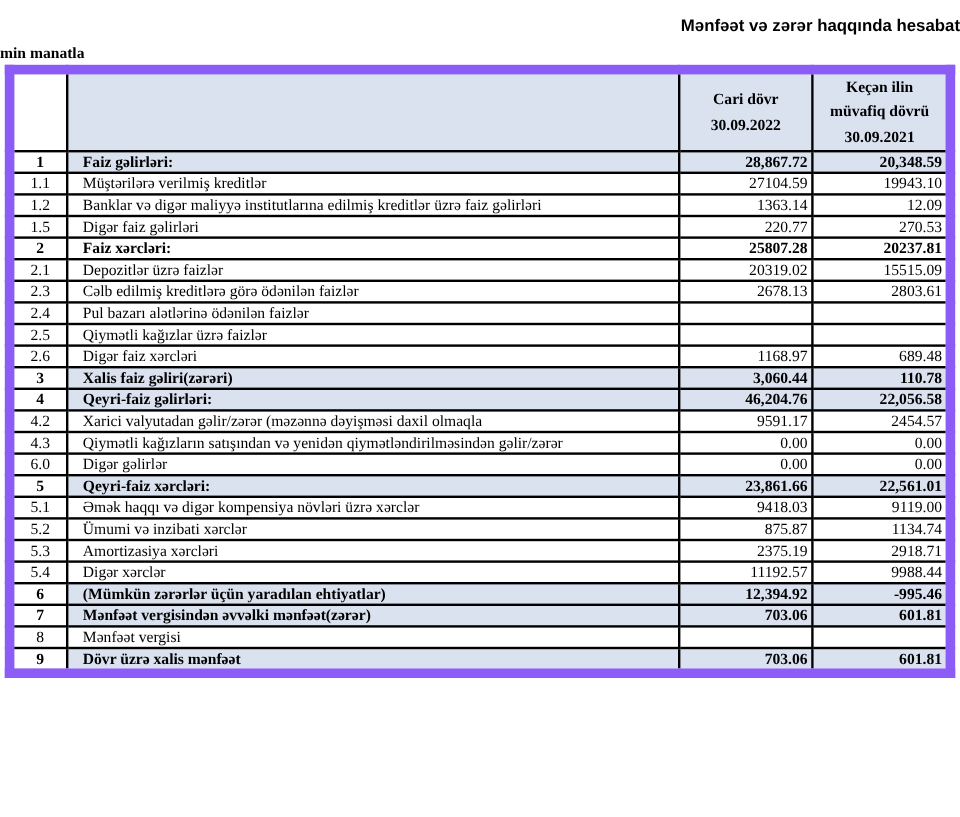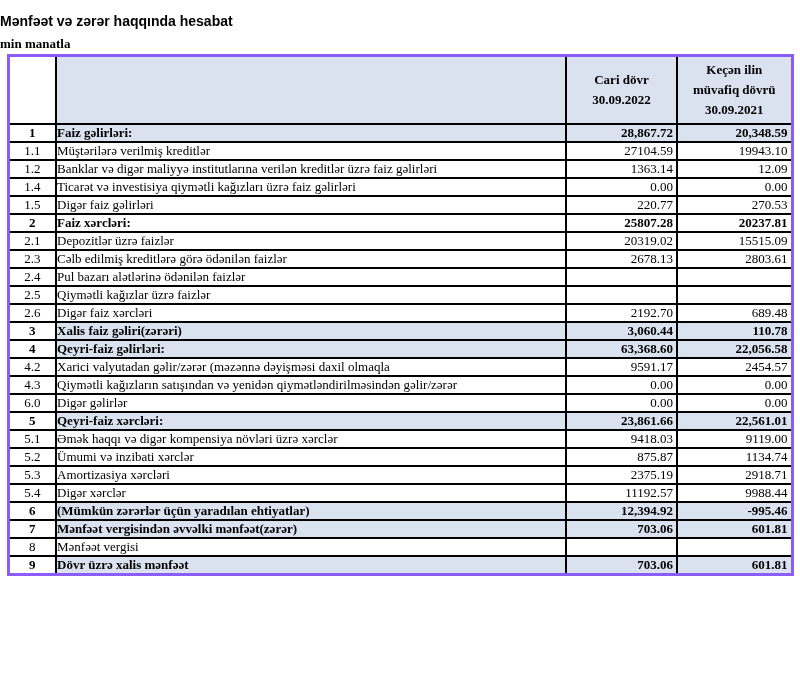--- a/index.html
+++ b/index.html
@@ -3,35 +3,35 @@
 <meta charset="utf-8">
 <style>
   * { margin:0; padding:0; box-sizing:border-box; }
   html,body { width:800px; height:681px; background:#ffffff; overflow:hidden; }
   body { font-family:"Liberation Serif", serif; color:#000; }
 
   .title{
     font-family:"Liberation Sans", sans-serif;
     font-weight:bold;
     font-size:14px;
-    text-align:left;
+    text-align:right;
     padding-top:13px;
   }
   .unit-note{
     font-weight:bold;
     font-size:13px;
     margin:7px 9px 2px 0;
   }
 
   table{
     border-collapse:collapse;
     table-layout:fixed;
     width:784px;
     margin:0 auto;
-    border:3px solid #8b5cf6;
+    border:8px solid #8b5cf6;
   }
   th, td{
     border:2px solid #000;
     overflow:hidden;
     font-size:13px;
   }
   thead th{
     height:68px;
     font-weight:bold;
     text-align:center;
@@ -43,21 +43,21 @@
   thead th.corner{ background:#fff; }
 
   tbody td{
     height:17.1px;
     line-height:16px;
     white-space:nowrap;
     vertical-align:middle;
     background:#fff;
   }
   td.c-no{ text-align:center; }
-  td.c-label{ padding:0 2px 0 0; }
+  td.c-label{ padding:0 2px 0 12px; }
   td.c-val{ text-align:right; padding:0 3px; }
 
   tr.sec td{ font-weight:bold; }
   tr.hl td.c-label, tr.hl td.c-val{ background:var(--hl); }
 </style>
 </head>
 <body>
 
 <div class="title">Mənfəət və zərər haqqında hesabat</div>
 <div class="unit-note">min manatla</div>
@@ -88,29 +88,23 @@
         <td class="c-val">20,348.59</td>
       </tr>
       <tr>
         <td class="c-no">1.1</td>
         <td class="c-label">Müştərilərə verilmiş kreditlər</td>
         <td class="c-val">27104.59</td>
         <td class="c-val">19943.10</td>
       </tr>
       <tr>
         <td class="c-no">1.2</td>
-        <td class="c-label">Banklar və digər maliyyə institutlarına verilən kreditlər üzrə faiz gəlirləri</td>
+        <td class="c-label">Banklar və digər maliyyə institutlarına edilmiş kreditlər üzrə faiz gəlirləri</td>
         <td class="c-val">1363.14</td>
         <td class="c-val">12.09</td>
-      </tr>
-      <tr>
-        <td class="c-no">1.4</td>
-        <td class="c-label">Ticarət və investisiya qiymətli kağızları üzrə faiz gəlirləri</td>
-        <td class="c-val">0.00</td>
-        <td class="c-val">0.00</td>
       </tr>
       <tr>
         <td class="c-no">1.5</td>
         <td class="c-label">Digər faiz gəlirləri</td>
         <td class="c-val">220.77</td>
         <td class="c-val">270.53</td>
       </tr>
       <tr class="sec">
         <td class="c-no">2</td>
         <td class="c-label">Faiz xərcləri:</td>
@@ -137,33 +131,33 @@
       </tr>
       <tr>
         <td class="c-no">2.5</td>
         <td class="c-label">Qiymətli kağızlar üzrə faizlər</td>
         <td class="c-val"></td>
         <td class="c-val"></td>
       </tr>
       <tr>
         <td class="c-no">2.6</td>
         <td class="c-label">Digər faiz xərcləri</td>
-        <td class="c-val">2192.70</td>
+        <td class="c-val">1168.97</td>
         <td class="c-val">689.48</td>
       </tr>
       <tr class="sec hl">
         <td class="c-no">3</td>
         <td class="c-label">Xalis faiz gəliri(zərəri)</td>
         <td class="c-val">3,060.44</td>
         <td class="c-val">110.78</td>
       </tr>
       <tr class="sec hl">
         <td class="c-no">4</td>
         <td class="c-label">Qeyri-faiz gəlirləri:</td>
-        <td class="c-val">63,368.60</td>
+        <td class="c-val">46,204.76</td>
         <td class="c-val">22,056.58</td>
       </tr>
       <tr>
         <td class="c-no">4.2</td>
         <td class="c-label">Xarici valyutadan gəlir/zərər (məzənnə dəyişməsi daxil olmaqla</td>
         <td class="c-val">9591.17</td>
         <td class="c-val">2454.57</td>
       </tr>
       <tr>
         <td class="c-no">4.3</td>

